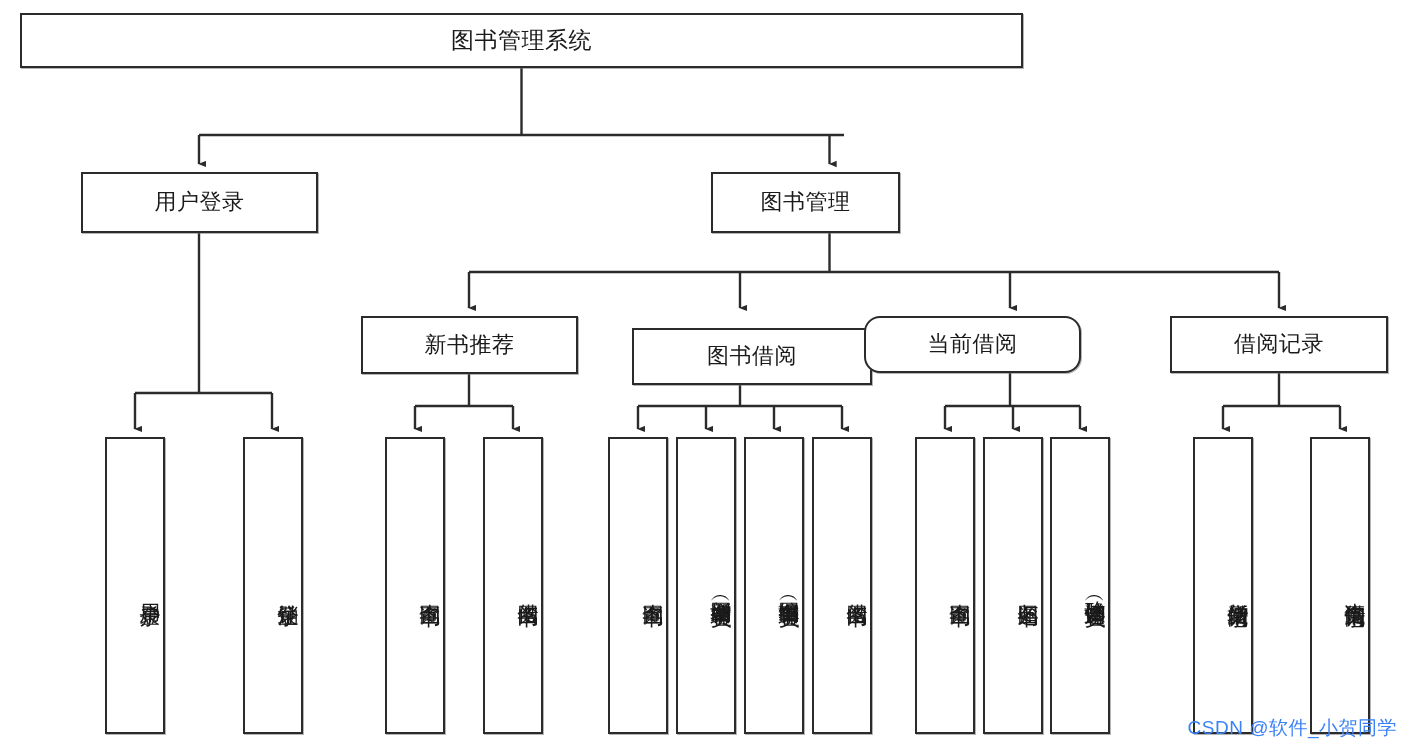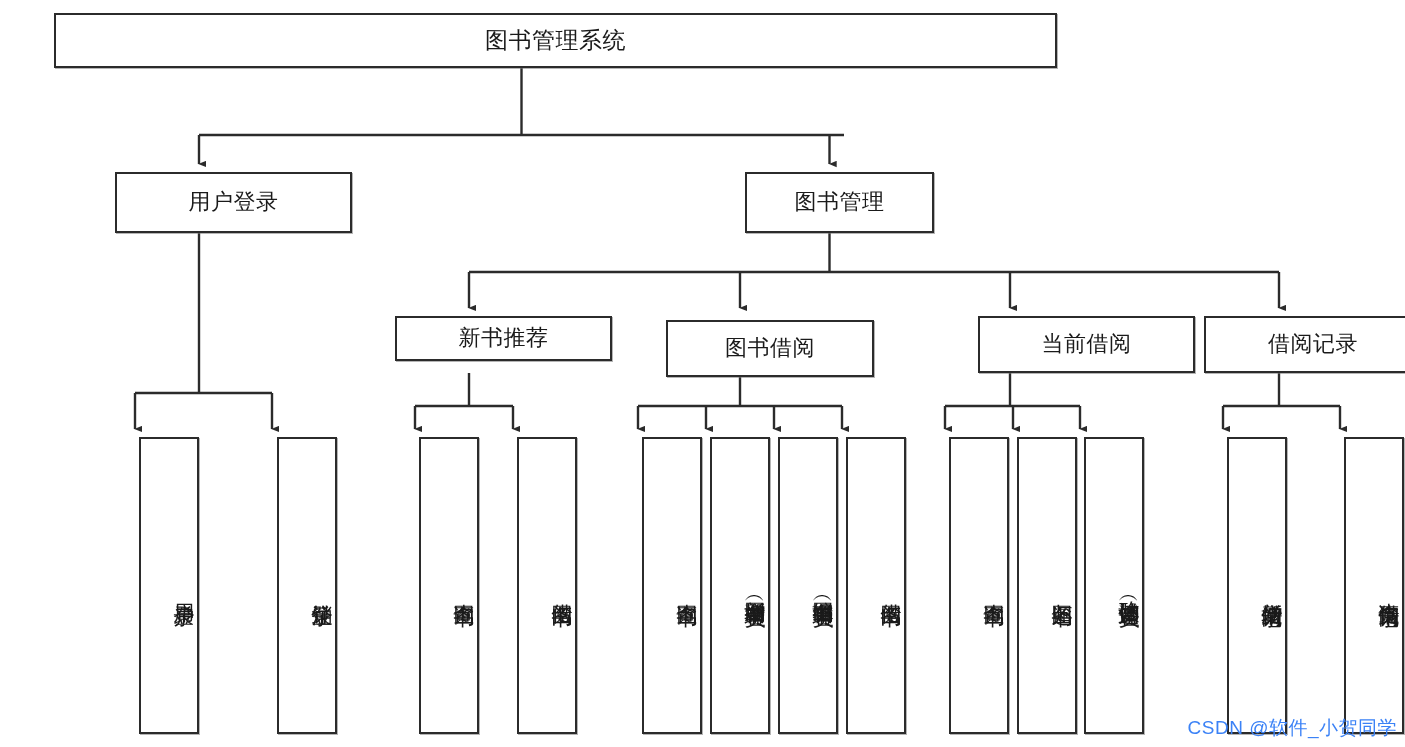--- a/index.html
+++ b/index.html
@@ -29,21 +29,20 @@
   .node {
     position: absolute;
     box-sizing: border-box;
     border: 2px solid #2b2b2b;
     background: #ffffff;
     display: flex;
     align-items: center;
     justify-content: center;
     color: #1a1a1a;
     box-shadow: 1px 1px 0 rgba(120,120,120,0.55);
-    margin-left: 34px;
   }
   .node-h {
     font-size: 22px;
     line-height: 1.2;
     letter-spacing: 0.5px;
     white-space: nowrap;
   }
   .node-v {
     font-size: 21px;
     line-height: 1.22;
@@ -137,29 +136,29 @@
   </div>
 
   <div class="node node-h" style="left:81px; top:172px; width:237px; height:61px;">
     <span>用户登录</span>
   </div>
 
   <div class="node node-h" style="left:711px; top:172px; width:189px; height:61px;">
     <span>图书管理</span>
   </div>
 
-  <div class="node node-h" style="left:361px; top:316px; width:217px; height:45px;">
+  <div class="node node-h" style="left:361px; top:316px; width:217px; height:58px;">
     <span>新书推荐</span>
   </div>
 
-  <div class="node node-h" style="left:632px; top:320px; width:208px; height:57px;">
+  <div class="node node-h" style="left:632px; top:328px; width:240px; height:57px;">
     <span>图书借阅</span>
   </div>
 
-  <div class="node node-h" style="left:944px; top:316px; width:217px; height:57px;">
+  <div class="node node-h" style="left:864px; top:316px; width:217px; height:57px;border-radius:16px;">
     <span>当前借阅</span>
   </div>
 
   <div class="node node-h" style="left:1170px; top:316px; width:218px; height:57px;">
     <span>借阅记录</span>
   </div>
 
   <div class="node node-v" style="left:105px; top:437px; width:60px; height:297px;">
     <span class="vlabel">用户登录</span>
   </div>

